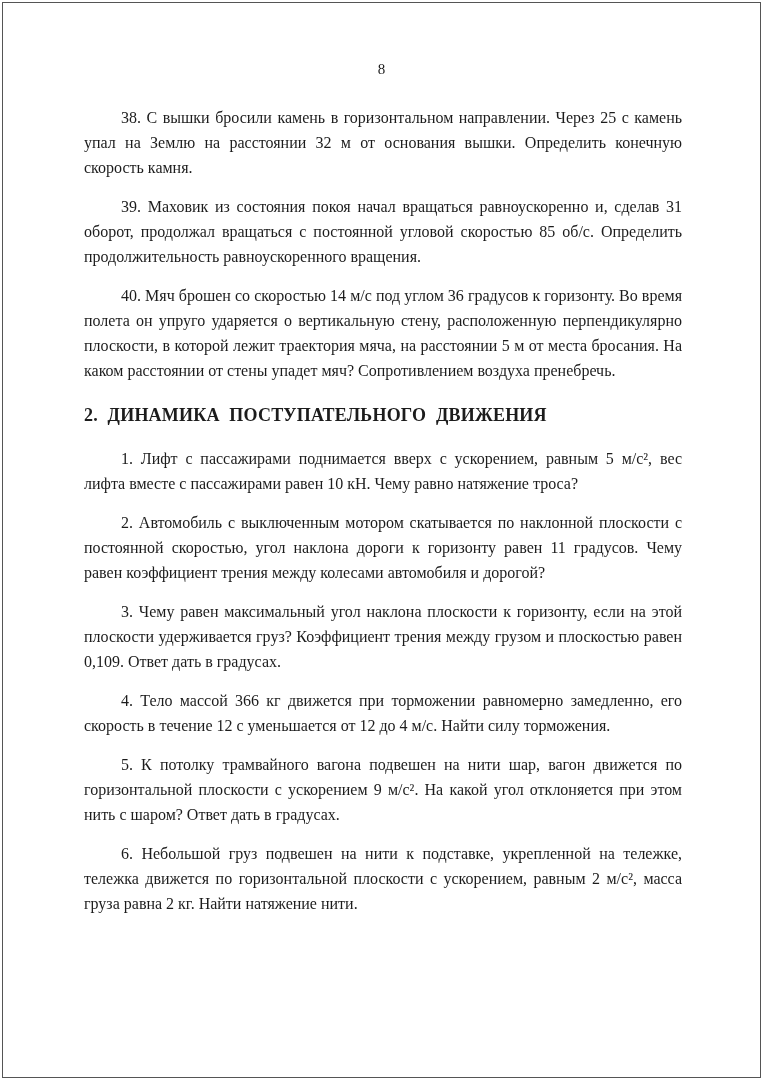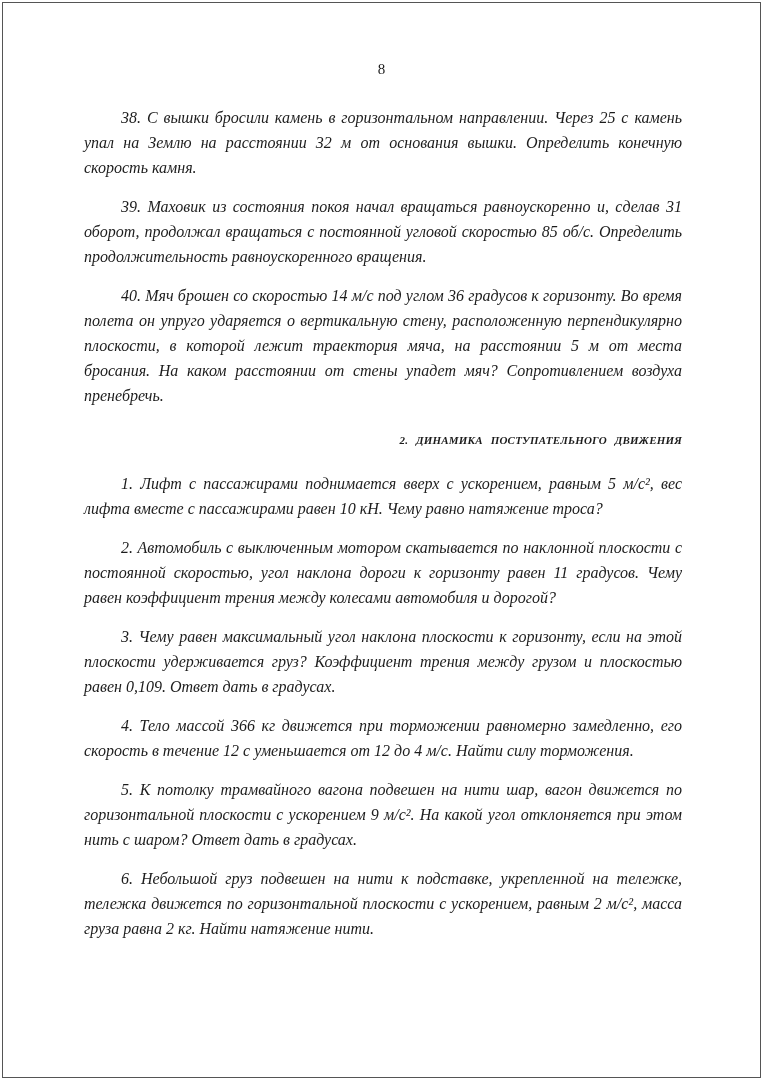--- a/index.html
+++ b/index.html
@@ -26,35 +26,34 @@
   }
   .page-number {
     margin-top: 60px;
     text-align: center;
     font-size: 15px;
     line-height: 19px;
   }
   .content {
     margin-top: 26px;
     padding: 0 81px 0 84px;
-    font-style: italic;
   }
   .problem {
     margin: 0 0 14px 0;
     font-size: 16px;
     line-height: 25px;
     text-align: justify;
     text-indent: 37px;
   }
   .section-heading {
     margin: 20px 0 18px 0;
-    font-size: 11px;
+    font-size: 18px;
     line-height: 25px;
     font-weight: bold;
-    text-align: right;
+    text-align: left;
     word-spacing: 5px;
     letter-spacing: 0.2px;
   }
 </style>
 </head>
 <body>
 
 <div class="page">
   <div class="page-frame"></div>
 

